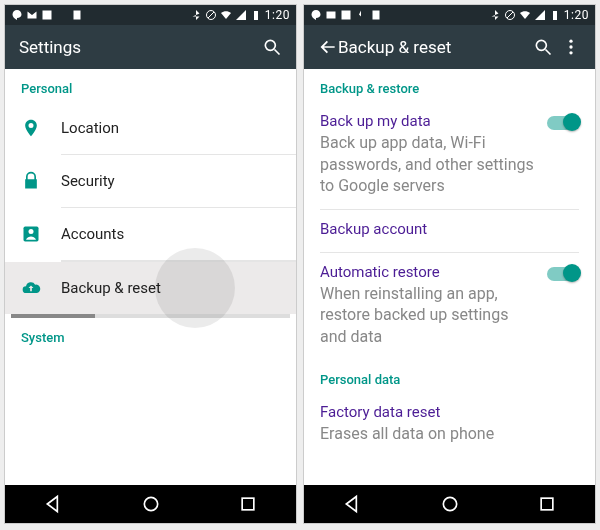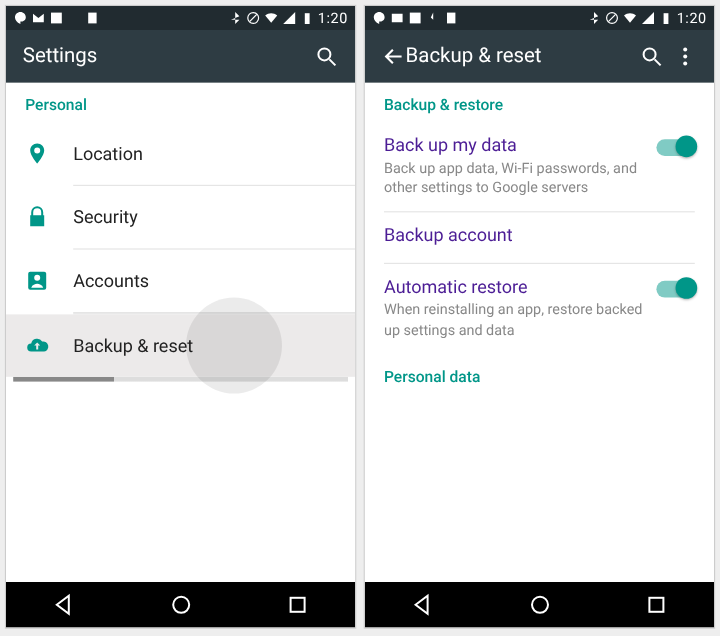--- a/index.html
+++ b/index.html
@@ -102,21 +102,21 @@
   .navbar svg { width: 20px; height: 20px; fill: none; stroke: #fff; stroke-width: 2; }
   
   .pref-item {
     padding: 10px 16px 12px;
     display: flex;
     align-items: flex-start;
     gap: 10px;
   }
   .pref-text { flex: 1; }
   .pref-title { font-size: 15px; color: #4c1d95; margin-bottom: 2px; }
-  .pref-sub { font-size: 12px; color: #888; line-height: 1.35; }
+  .pref-sub { font-size: 16px; color: #888; line-height: 1.35; }
   .switch {
     width: 32px; height: 14px;
     background: #80cbc4;
     border-radius: 7px;
     position: relative;
     margin-top: 4px;
   }
   .switch::after {
     content: "";
     position: absolute;
@@ -220,20 +220,21 @@
       <div class="ripple"></div>
       <span class="icon-slot">
           <svg viewBox="0 0 24 24">
             <path d="M19 18H6a4 4 0 010-8 6 6 0 0111-2 5 5 0 012 10zM12 9l-3 3h2v4h2v-4h2z"></path>
           </svg>
         </span>
       <span class="label">Backup &amp; reset</span>
     </div>
     <div class="scroll-end-bar"></div>
 
+    <div class="section-header">System</div>
 
   </div>
 
   <div class="navbar">
     <svg viewBox="0 0 24 24">
         <path d="M4 12l12-9v18z"></path>
       </svg>
     <svg viewBox="0 0 24 24">
         <circle cx="12" cy="12" r="8"></circle>
       </svg>
@@ -321,20 +322,26 @@
     <div class="pref-item">
       <div class="pref-text">
         <div class="pref-title">Automatic restore</div>
         <div class="pref-sub">When reinstalling an app, restore backed up settings and data</div>
       </div>
       <div class="switch"></div>
     </div>
 
     <div class="section-header">Personal data</div>
 
+    <div class="pref-item">
+      <div class="pref-text">
+        <div class="pref-title">Factory data reset</div>
+        <div class="pref-sub">Erases all data on phone</div>
+      </div>
+    </div>
   </div>
 
   <div class="navbar">
     <svg viewBox="0 0 24 24">
         <path d="M4 12l12-9v18z"></path>
       </svg>
     <svg viewBox="0 0 24 24">
         <circle cx="12" cy="12" r="8"></circle>
       </svg>
     <svg viewBox="0 0 24 24">

